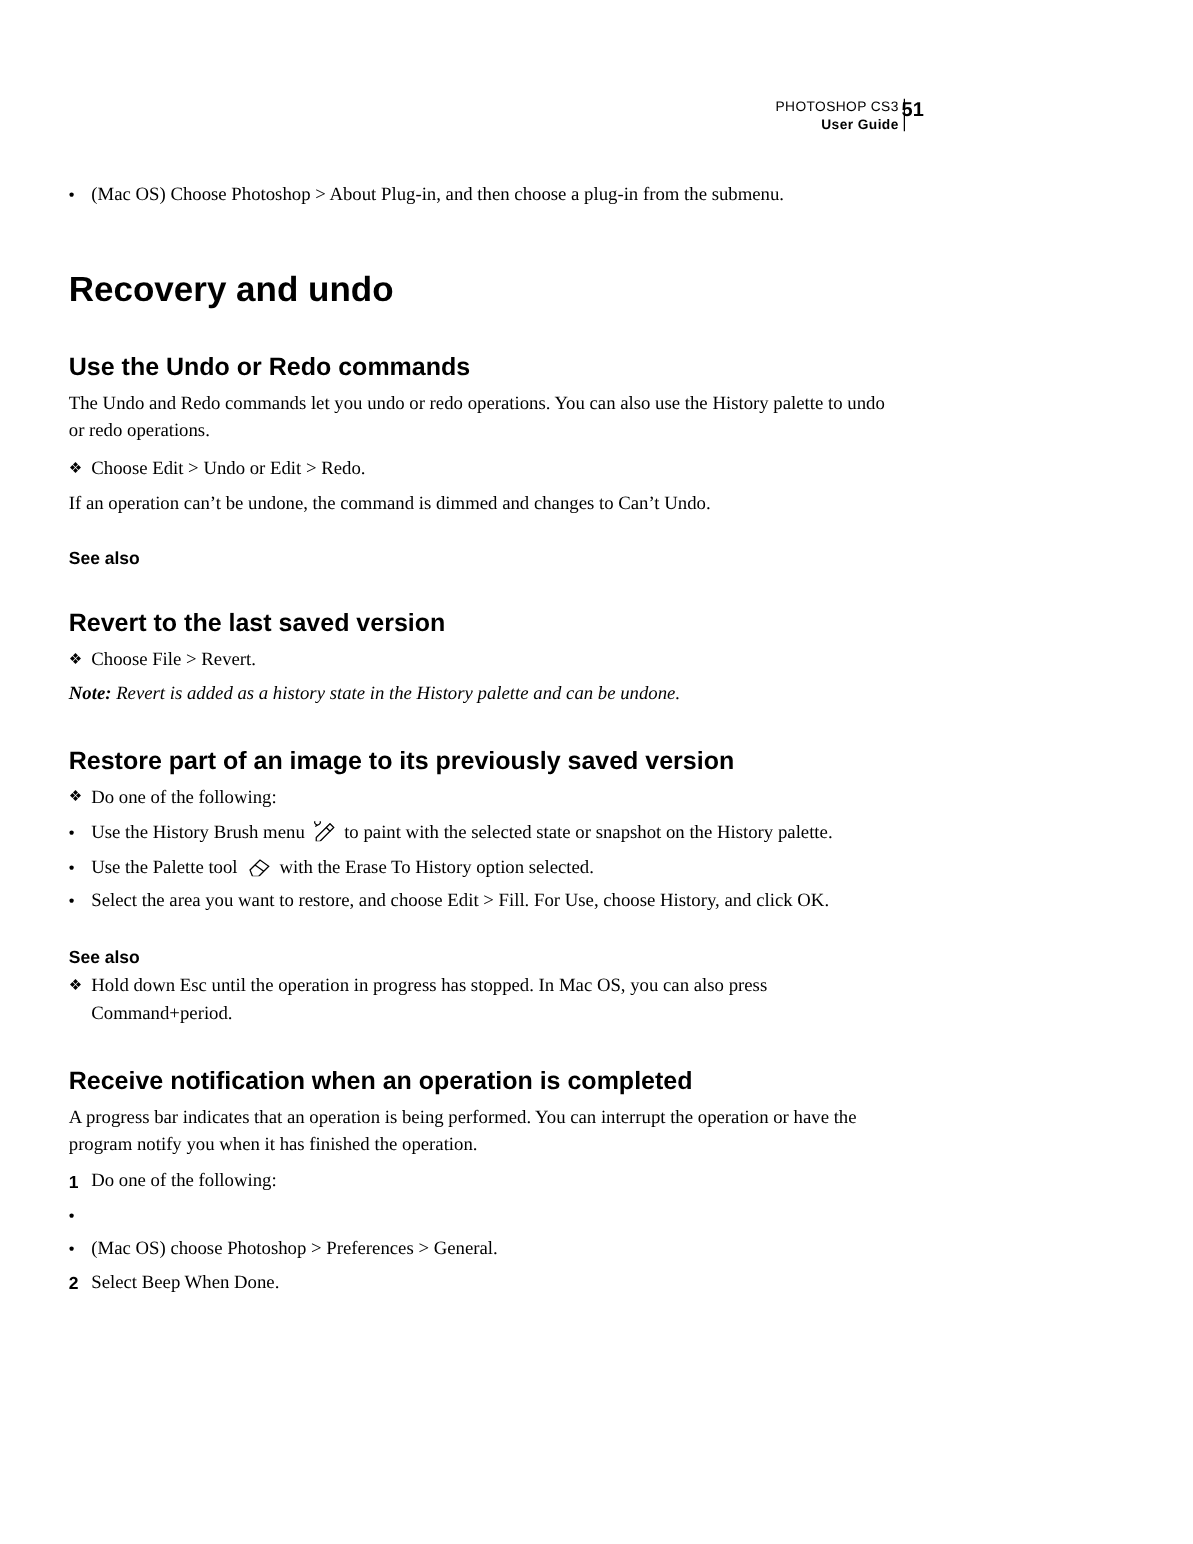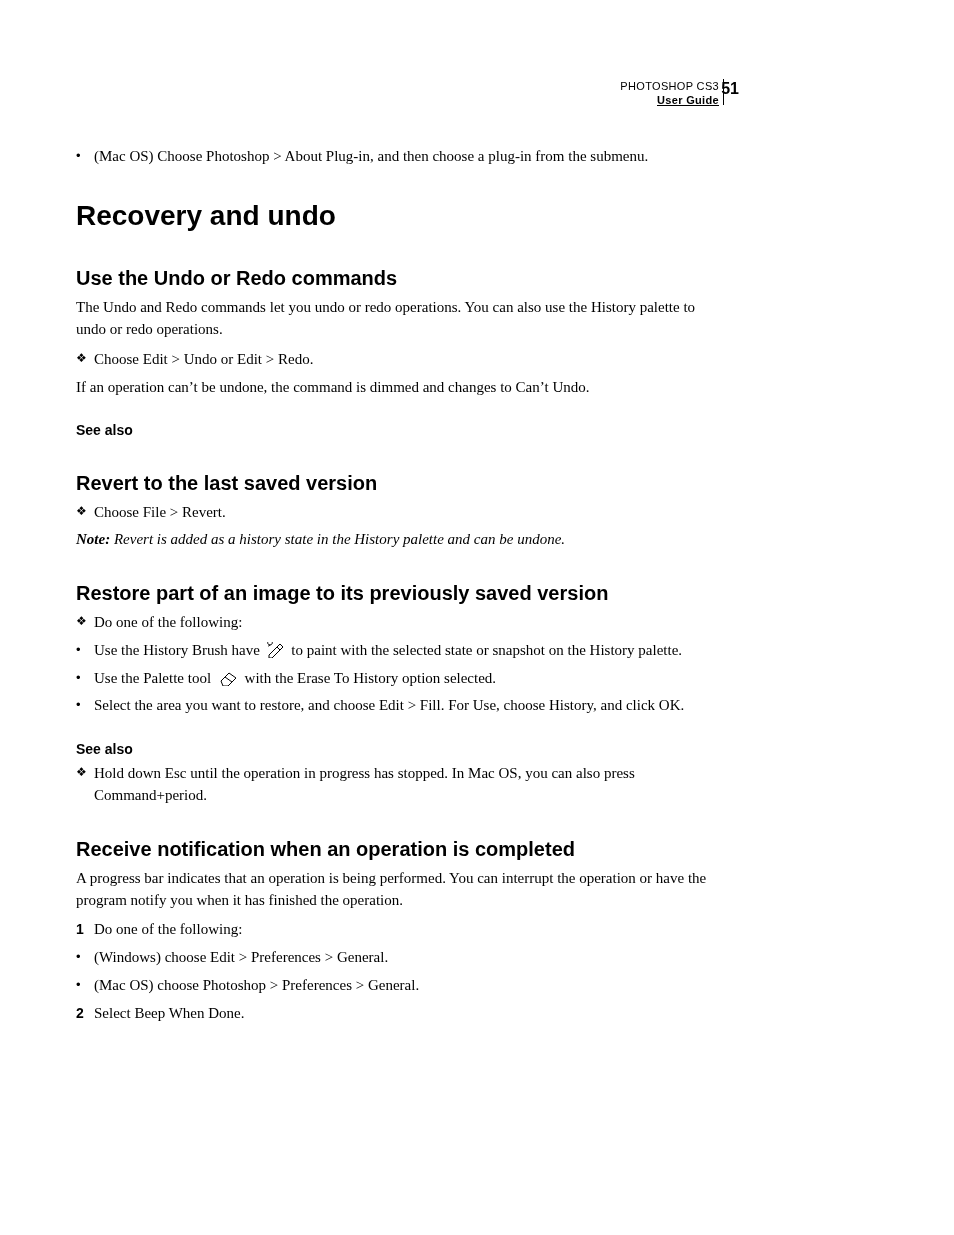--- a/index.html
+++ b/index.html
@@ -10,34 +10,34 @@
     font-family: "Minion Pro", "Times New Roman", Georgia, serif;
     color: #000;
     -webkit-font-smoothing: antialiased;
     font-size: 15px;
   }
   .page {
     width: 816px;
     height: 1235px;
     position: relative;
     box-sizing: border-box;
-    padding: 80px 97px 60px 76px;
+    padding: 80px 97px 60px 55px;
   }
   .running-head {
     position: absolute;
     top: 80px;
     right: 97px;
     text-align: right;
     font-family: "Myriad Pro", "Segoe UI", Arial, sans-serif;
     font-size: 11px;
     letter-spacing: 0.03em;
     line-height: 1.25;
   }
   .running-head .line1 { font-weight: 400; }
-  .running-head .line2 { font-weight: 700; text-decoration: underline; }
+  .running-head .line2 { font-weight: 700; }
   .pagenum {
     position: absolute;
     top: 80px;
     right: 77px;
     font-family: "Myriad Pro", "Segoe UI", Arial, sans-serif;
     font-size: 16px;
     font-weight: 700;
   }
   .headrule {
     position: absolute;
@@ -65,21 +65,21 @@
   .numlist-item .num {
     width: 18px; flex: 0 0 18px;
     font-family: "Myriad Pro", "Segoe UI", Arial, sans-serif;
     font-weight: 700;
     font-size: 14px;
   }
   h1.section {
     font-family: "Myriad Pro", "Segoe UI", Arial, sans-serif;
     font-weight: 700;
     font-size: 28px;
-    margin: 28px 0 22px 0;
+    margin: 44px 0 22px 0;
     letter-spacing: 0;
   }
   h2.subhead {
     font-family: "Myriad Pro", "Segoe UI", Arial, sans-serif;
     font-weight: 700;
     font-size: 20px;
     margin: 28px 0 4px 0;
   }
   h3.seealso {
     font-family: "Myriad Pro", "Segoe UI", Arial, sans-serif;
@@ -147,21 +147,21 @@
 
     <h2 class="subhead">Restore part of an image to its previously saved version</h2>
     <div class="bullet-item">
       <span class="diamond">❖</span>
       <span>Do one of the following:</span>
     </div>
 
     <div class="sub-bullet-item">
       <span class="mark">•</span>
       <span>
-        <span>Use the History Brush have </span>
+        <span>Use the History Brush menu </span>
         <svg class="icon" width="18" height="16" viewBox="0 0 18 16">
           <path d="M2 13 L10 5 L13 8 L5 16 L2 16 Z" fill="none" stroke="#000" stroke-width="1"></path>
           <path d="M10 5 L13 2 L16 5 L13 8" fill="none" stroke="#000" stroke-width="1"></path>
           <path d="M3 3 A2.3 2.3 0 1 1 3.01 3" fill="none" stroke="#000" stroke-width="1"></path>
           <path d="M3 3 L1.2 4.2" stroke="#000" stroke-width="1"></path>
         </svg>
         <span> to paint with the selected state or snapshot on the History palette.</span>
       </span>
     </div>
 
@@ -192,21 +192,20 @@
 
     <h2 class="subhead">Receive notification when an operation is completed</h2>
     <p>A progress bar indicates that an operation is being performed. You can interrupt the operation or have the program notify you when it has finished the operation.</p>
 
     <div class="numlist-item">
       <span class="num">1</span>
       <span>Do one of the following:</span>
     </div>
     <div class="sub-bullet-item">
       <span class="mark">•</span>
-      <span>(Windows) choose Edit &gt; Preferences &gt; General.</span>
     </div>
     <div class="sub-bullet-item">
       <span class="mark">•</span>
       <span>(Mac OS) choose Photoshop &gt; Preferences &gt; General.</span>
     </div>
     <div class="numlist-item">
       <span class="num">2</span>
       <span>Select Beep When Done.</span>
     </div>
 

